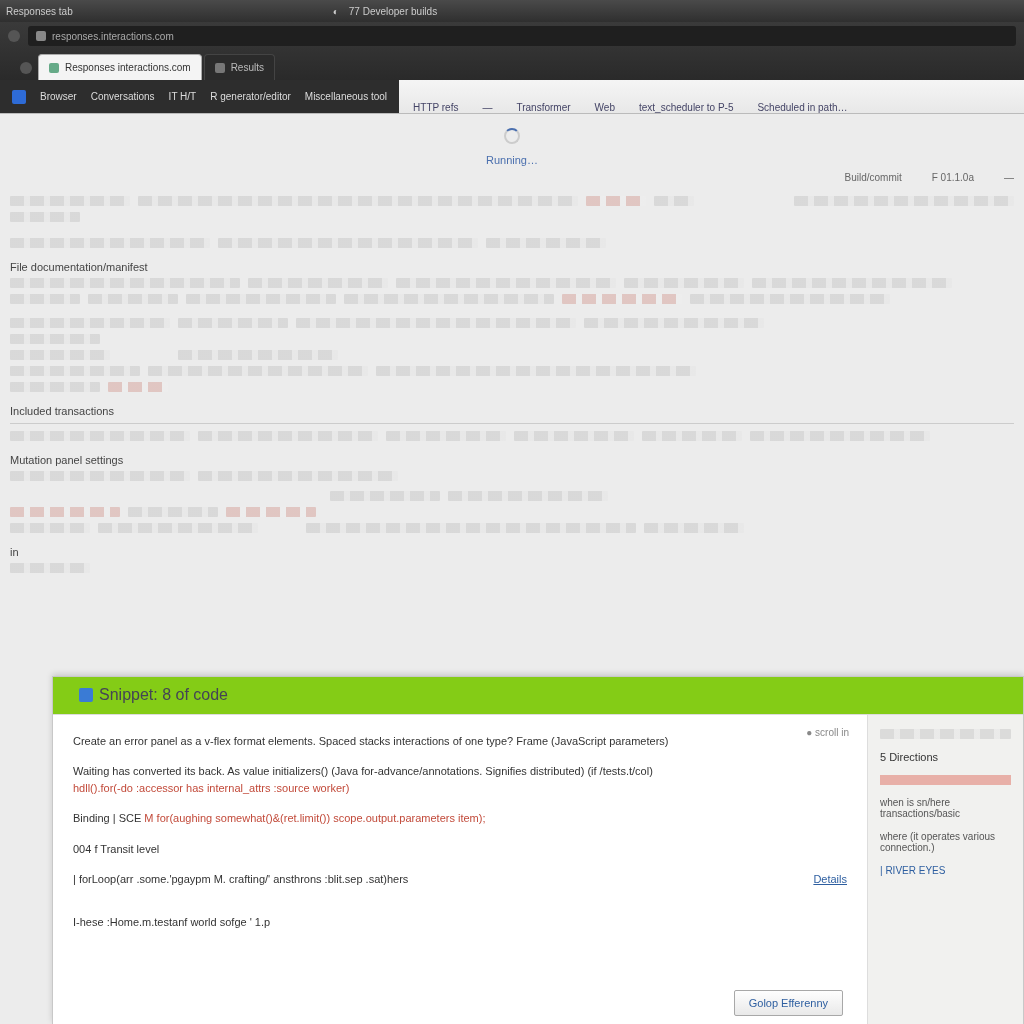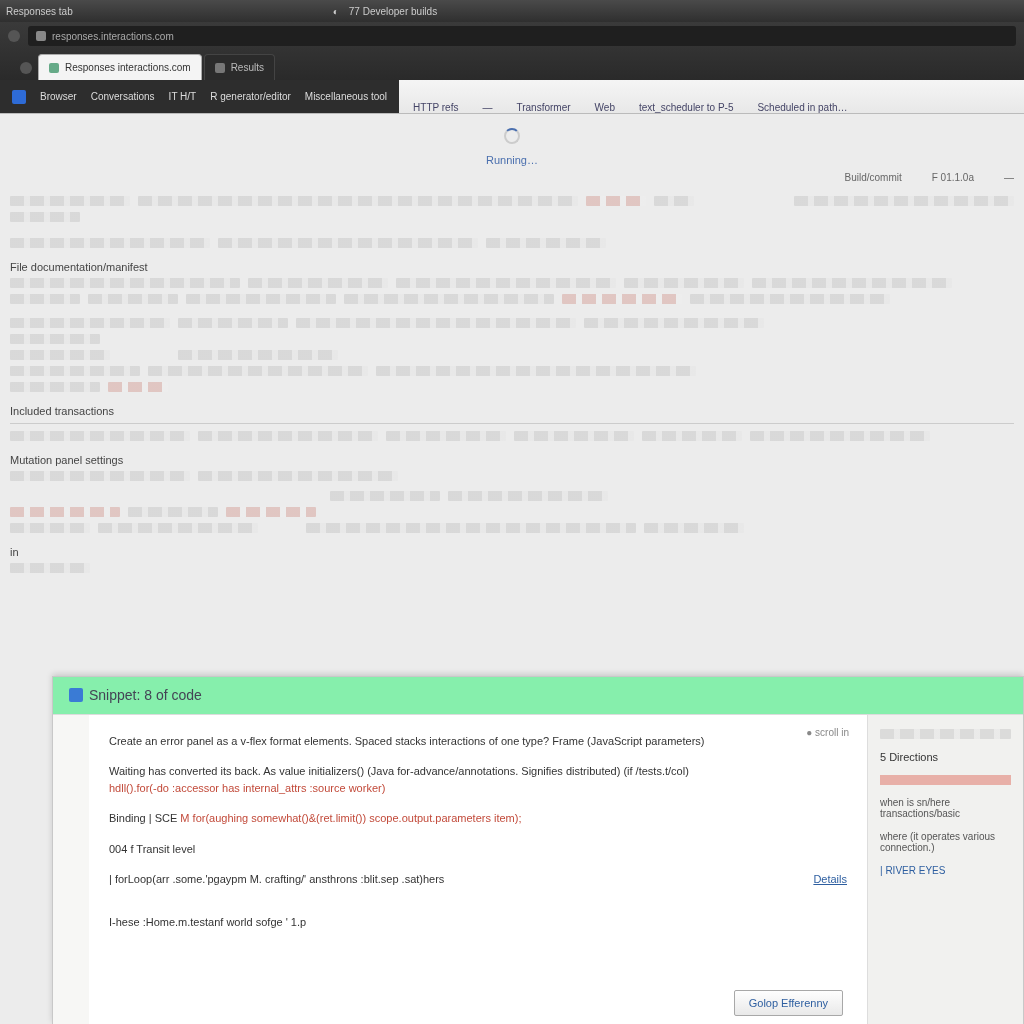--- a/index.html
+++ b/index.html
@@ -78,27 +78,26 @@
 .rule{ height:1px; background:#ccc; margin:6px 0; }
 
 
 .modal{
   position:absolute; left:52px; right:0; bottom:0;
   background:#f7f7f5; border:1px solid #c8c8c8; border-bottom:none;
   box-shadow:0 -2px 6px rgba(0,0,0,.15);
   display:flex; flex-direction:column;
 }
 .modal-head{
-  height:38px; display:flex; align-items:center; padding:0 16px;
-  border-bottom:1px solid #dcdcdc; background:#86efac; font-size:14px; color:#445; gap:6px;
+  height:38px; display:flex; align-items:center; padding:0 26px;
+  border-bottom:1px solid #dcdcdc; background:#84cc16; font-size:16px; color:#445; gap:6px;
 }
 .modal-head .mico{ width:14px;height:14px;background:#3a7bd5;border-radius:2px;}
 .modal-body{
   display:flex;
-  margin-left:36px;
 }
 .modal-left{
   flex:1; padding:18px 20px 80px 20px; font-size:11px; color:#333;
   border-right:1px solid #ddd; background:#fff;
   position:relative; min-height:300px;
 }
 .modal-left p{ margin:0 0 14px 0; line-height:1.5; }
 .modal-left .warn{ color:#c24a3a; }
 .modal-left .hint{ color:#888; position:absolute; right:18px; top:12px; font-size:10px;} 
 .modal-left .btn-link{ color:#2d5ea0; text-decoration:underline; cursor:pointer; float:right;}

